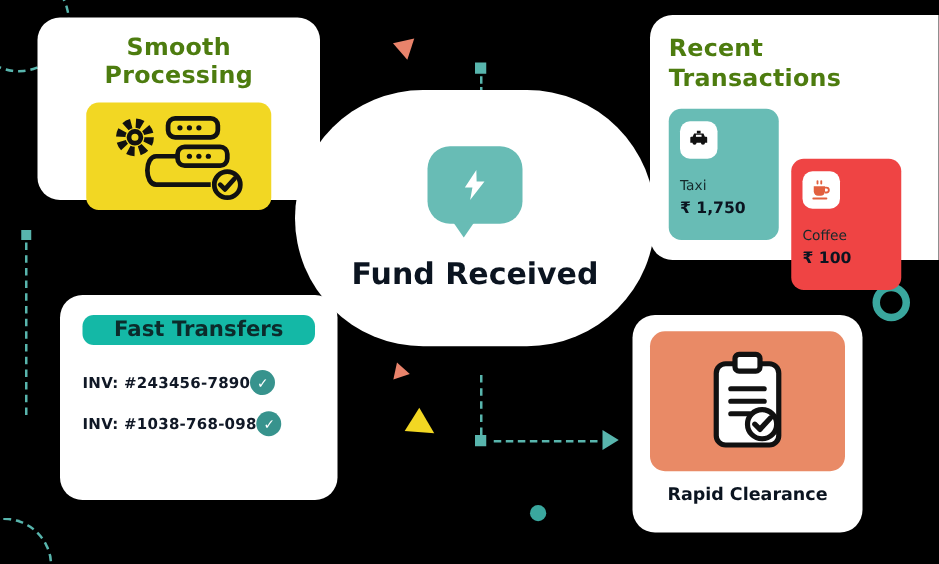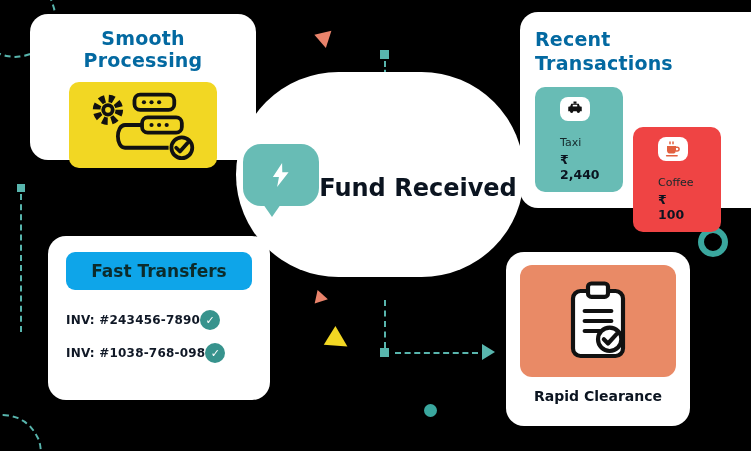--- a/index.html
+++ b/index.html
@@ -7,57 +7,57 @@
     position:relative; width:751px; height:451px; background:#000;
     overflow:hidden;
     font-family:"DejaVu Sans","Liberation Sans",sans-serif;
     color:#0b1420;
   }
   .card { position:absolute; background:#fff; border-radius:18px; box-sizing:border-box; z-index:2; }
   .deco { position:absolute; z-index:1; }
 
   
   .card-smooth { left:30px; top:14px; width:226px; height:146px; padding:13px 14px; text-align:center; }
-  .card-title { margin:0; font-size:19px; font-weight:700; color:#0369a1; letter-spacing:.2px; }
+  .card-title { margin:0; font-size:19px; font-weight:700; color:#4d7c0f; letter-spacing:.2px; }
   .icon-box-yellow {
     margin:11px auto 0; width:148px; height:86px; background:#f2d723; border-radius:10px;
     display:flex; align-items:center; justify-content:center;
   }
 
   
   .blob {
     position:absolute; left:236px; top:72px; width:288px; height:205px;
     background:#fff; border-radius:110px; z-index:3;
-    display:flex; flex-direction:row; align-items:center; justify-content:center;text-align:center;
+    display:flex; flex-direction:column; align-items:center; justify-content:center;text-align:center;
   }
   .bolt-bubble {
     width:76px; height:62px; background:#68bcb5; border-radius:18px; position:relative;
     display:flex; align-items:center; justify-content:center;
   }
   .bolt-bubble::after {
     content:""; position:absolute; bottom:-11px; left:20px;
     border-left:9px solid transparent; border-right:9px solid transparent; border-top:13px solid #68bcb5;
   }
   .blob-title { margin:26px 0 0; font-size:24px; font-weight:800; color:#0b1420; }
 
   
   .card-rt { left:520px; top:12px; width:256px; height:196px; padding:15px 15px; }
   .card-rt .card-title { text-align:left; line-height:1.28; max-width:150px; }
   .tiles { display:flex; gap:10px; margin-top:11px; }
-  .tile { width:88px; height:105px; border-radius:10px; padding:10px 25px; box-sizing:border-box; display:flex; flex-direction:column; }
+  .tile { width:88px; height:105px; border-radius:10px; padding:10px 9px; box-sizing:border-box; display:flex; flex-direction:column; }
   .tile-teal { background:#68bcb5; }
   .tile-amber { background:#ef4444;margin-top:40px; }
   .chip { width:30px; height:30px; border-radius:8px; background:#fff; display:flex; align-items:center; justify-content:center; }
   .t-label { margin-top:15px; font-size:11px; color:#15292b; }
   .t-amount { margin-top:3px; font-size:12.5px; font-weight:700; color:#0b1420; }
 
   
   .card-ft { left:48px; top:236px; width:222px; height:164px; padding:16px 18px; }
   .ft-pill {
-    background:#0ea5e9; border-radius:9px; height:38px;
+    background:#14b8a6; border-radius:9px; height:24px;
     display:flex; align-items:center; justify-content:center;
     font-size:17px; font-weight:700; color:#0c2b2b;
   }
   .inv-row { display:flex; align-items:center; justify-content:flex-start; }
   .inv-row.first { margin-top:20px; }
   .inv-row.second { margin-top:13px; }
   .inv-id { font-size:12px; font-weight:700; color:#101826; letter-spacing:.2px; }
   .check-dot {
     width:20px; height:20px; border-radius:50%; background:#37938d; color:#fff;
     font-size:11px; font-weight:700; display:flex; align-items:center; justify-content:center;
@@ -141,21 +141,21 @@
     <div class="tiles">
       <div class="tile tile-teal">
         <div class="chip">
           <svg viewBox="0 0 24 24" width="18" height="18" fill="#111" aria-hidden="true">
             <path d="M10 2h4v3h-4z"></path>
             <path d="M5.5 8.5 7 5h10l1.5 3.5H20a1 1 0 0 1 1 1V15h-2.3a2.2 2.2 0 0 1-4.4 0H9.7a2.2 2.2 0 0 1-4.4 0H3V9.5a1 1 0 0 1 1-1z"></path>
             <rect x="9" y="6.4" width="6" height="2.2" fill="#fff"></rect>
           </svg>
         </div>
         <div class="t-label">Taxi</div>
-        <div class="t-amount">₹ 2,440</div>
+        <div class="t-amount">₹ 1,750</div>
       </div>
       <div class="tile tile-amber">
         <div class="chip">
           <svg viewBox="0 0 24 24" width="18" height="18" aria-hidden="true">
             <g fill="none" stroke="#e2603f" stroke-width="2" stroke-linecap="round">
               <path d="M8 2.5v2.5M12 2.5v2.5"></path>
             </g>
             <path d="M4 8h12v5.5A4.5 4.5 0 0 1 11.5 18h-3A4.5 4.5 0 0 1 4 13.5z" fill="#e2603f"></path>
             <path d="M16 9.5h1.5a2.6 2.6 0 0 1 0 5.2H16" fill="none" stroke="#e2603f" stroke-width="2"></path>
             <path d="M3.5 21h14" stroke="#e2603f" stroke-width="2" stroke-linecap="round"></path>

